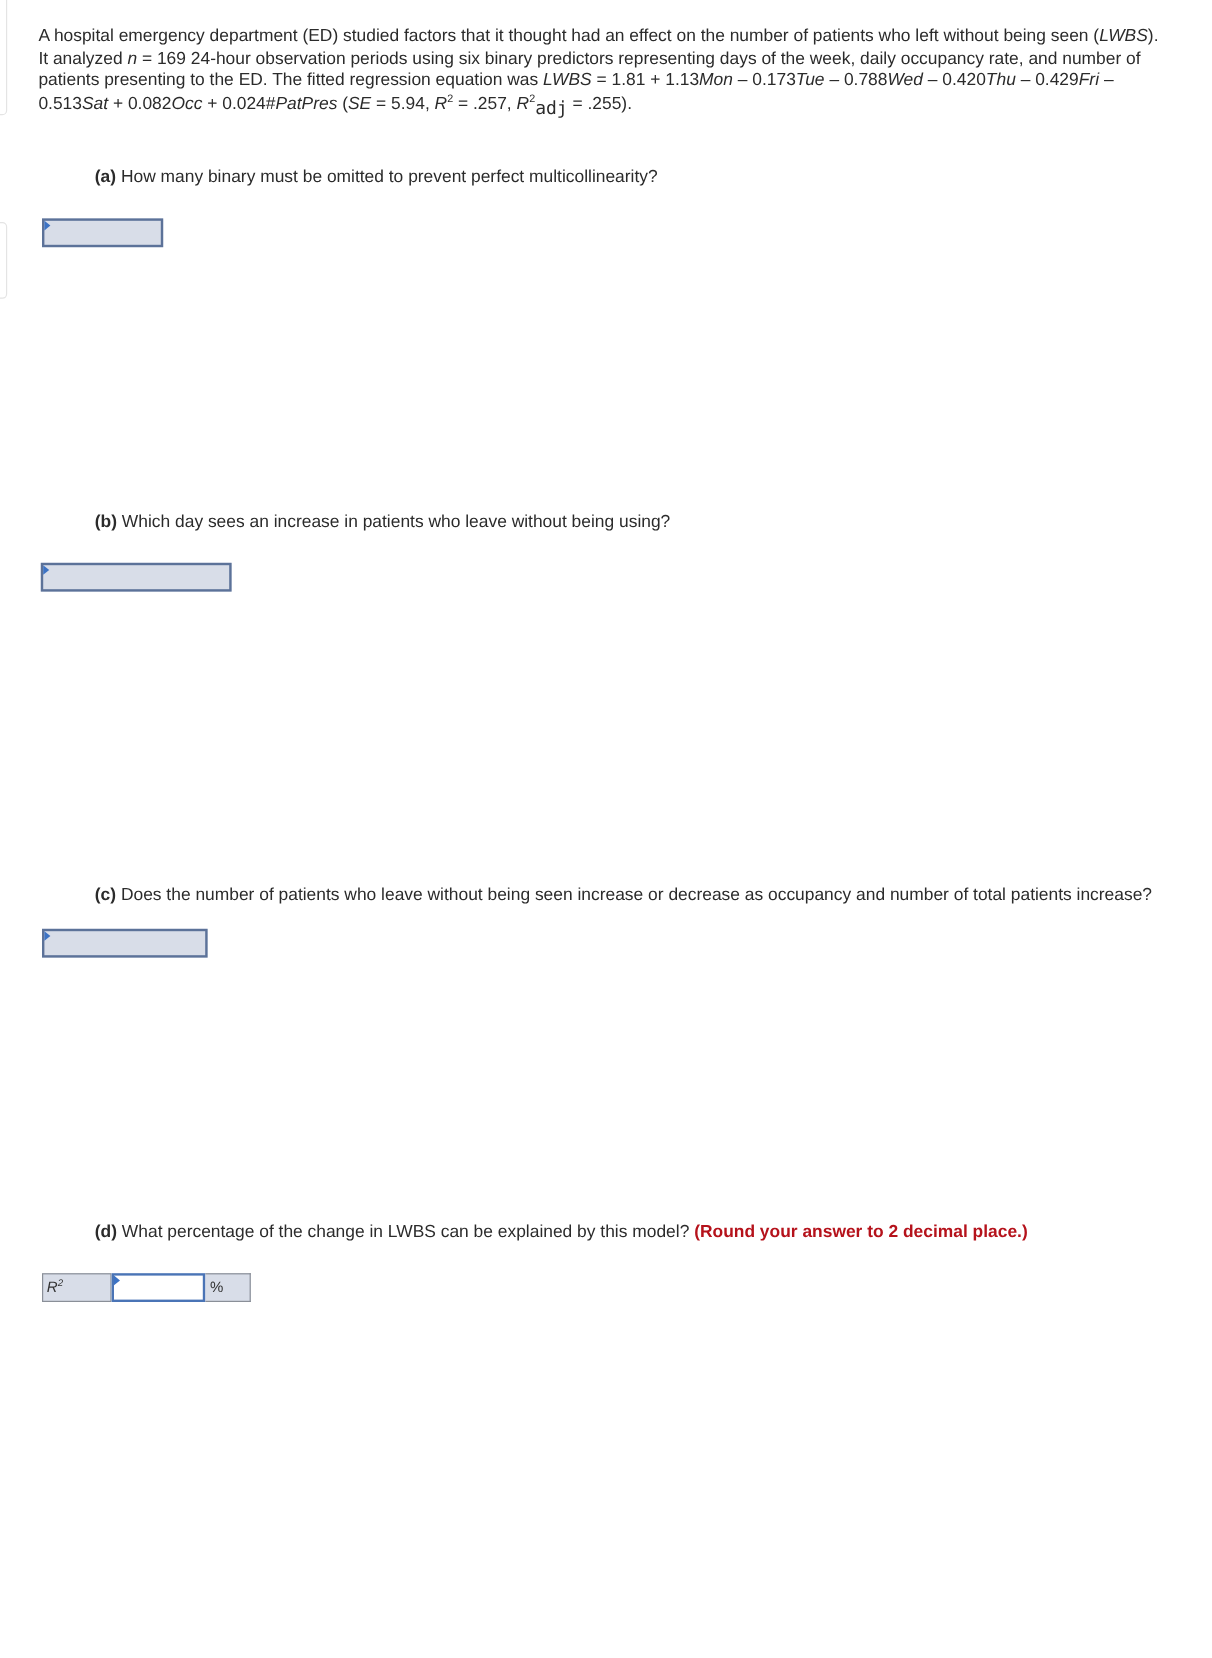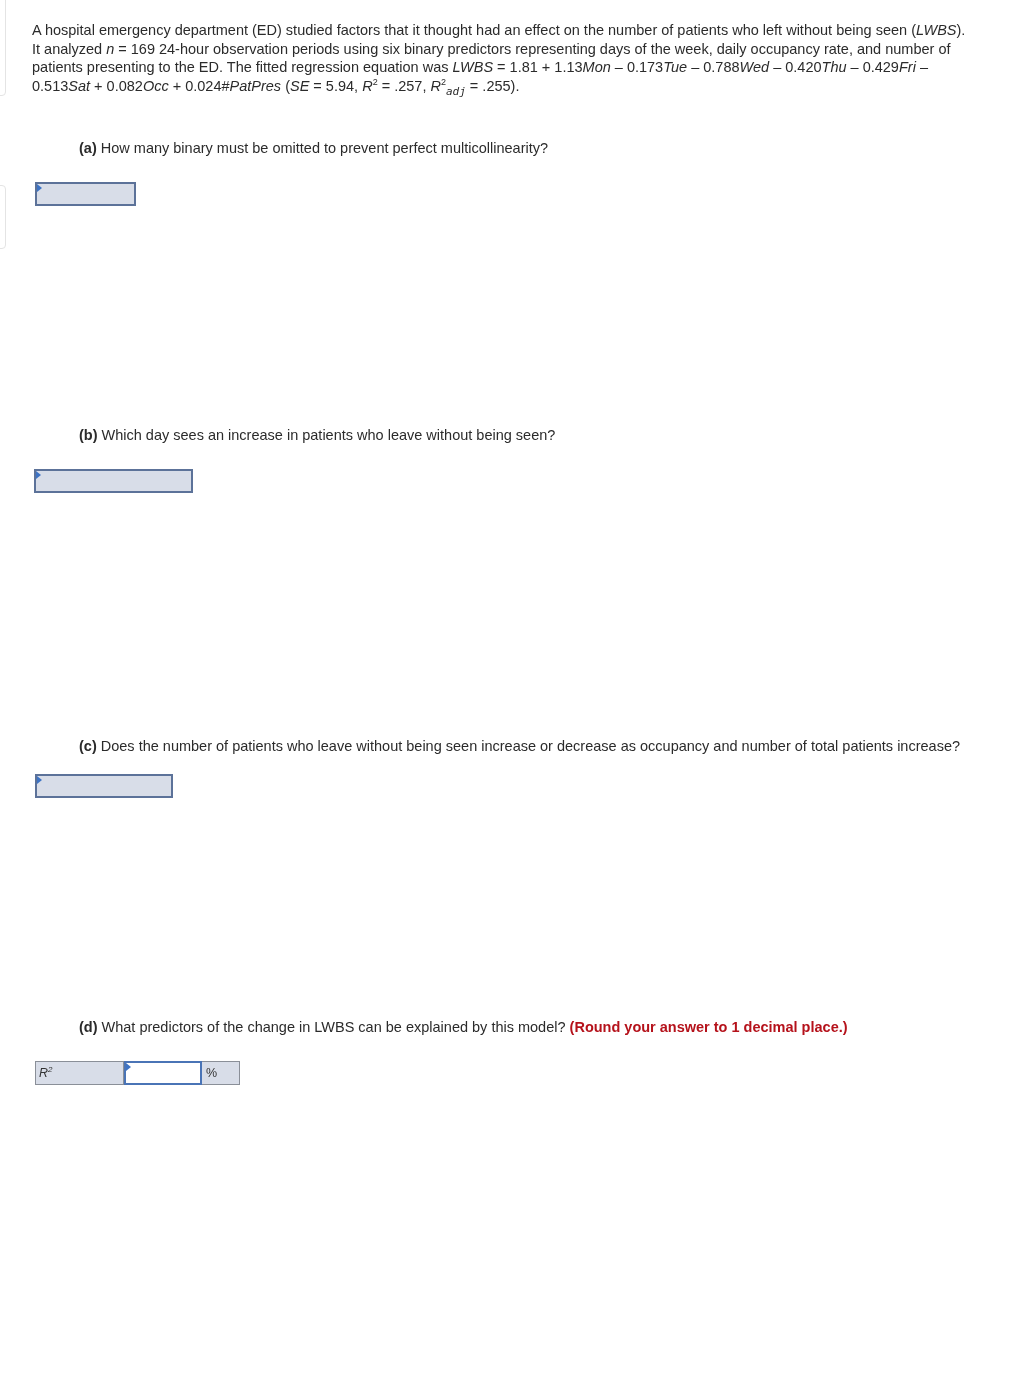--- a/index.html
+++ b/index.html
@@ -14,21 +14,21 @@
     }
     .edge.e1 { top: -4px; height: 98px; }
     .edge.e2 { top: 185px; height: 62px; }
 
     .intro {
       position: absolute; left: 32px; top: 21px; width: 935px;
       line-height: 18.6px; font-size: 14.5px;
     }
     .intro i { font-style: italic; margin-top: 24px; }
     .intro sup { font-size: 9px; vertical-align: 6px; line-height: 0; }
-    .intro .sub { font-family: "DejaVu Sans Mono", monospace; font-size: 11px; position: relative; top: 4px; font-style: italic; }
+    .intro .sub { font-family: "DejaVu Sans Mono", monospace; font-size: 15px; position: relative; top: 4px; }
 
     .q { position: absolute; left: 32px; font-size: 14.5px; line-height: 18px; margin-left: 47px; }
     .q b { font-weight: bold; }
     .q .red { color: #b5121b; font-weight: bold; }
     .qa { top: 139px; }
     .qb { top: 426px; }
     .qc { top: 737px; width: 920px; }
     .qd { top: 1018px; }
 
     .ansbox {
@@ -46,21 +46,21 @@
 
     .r2table {
       position: absolute; left: 35px; top: 1061px; height: 24px;
       display: flex; box-sizing: border-box;
     }
     .r2table .cell {
       box-sizing: border-box; height: 24px; border: 1px solid #8a8f98;
       background: #d8dde8; font-size: 12.5px; line-height: 22px; padding-left: 3px;
       color: #333;
     }
-    .r2table .label { width: 89px; font-style: italic; }
+    .r2table .label { width: 58px; font-style: italic; }
     .r2table .label sup { font-size: 8px; vertical-align: 5px; line-height: 0; }
     .r2table .input {
       width: 78px; background: #ffffff; border: 2px solid #4a74b6; position: relative;
     }
     .r2table .input .flag {
       position: absolute; left: 0; top: 0; width: 0; height: 0;
       border-top: 4px solid transparent; border-bottom: 4px solid transparent;
       border-left: 5px solid #3d73c4;
     }
     .r2table .unit { width: 38px; border-left: none; padding-left: 4px; }
@@ -72,33 +72,33 @@
 <div class="edge e2"></div>
 
 <div class="intro"><span>A hospital emergency department (ED) studied factors that it thought had an effect on the number of patients who left without being seen (</span><i>LWBS</i><span>). It analyzed </span><i>n</i><span> = 169 24-hour observation periods using six binary predictors representing days of the week, daily occupancy rate, and number of patients presenting to the ED. The fitted regression equation was </span><i>LWBS</i><span> = 1.81 + 1.13</span><i>Mon</i><span> – 0.173</span><i>Tue</i><span> – 0.788</span><i>Wed</i><span> – 0.420</span><i>Thu</i><span> – 0.429</span><i>Fri</i><span> – 0.513</span><i>Sat</i><span> + 0.082</span><i>Occ</i><span> + 0.024#</span><i>PatPres</i><span> (</span><i>SE</i><span> = 5.94, </span><i>R</i><sup>2</sup><span> = .257, </span><i>R</i><sup>2</sup><span class="sub">adj</span><span> = .255).</span></div>
 
 <div class="q qa"><b>(a)</b><span> How many binary must be omitted to prevent perfect multicollinearity?</span></div>
 <div class="ansbox box-a">
   <span class="flag"></span>
   <span></span>
 </div>
 
-<div class="q qb"><b>(b)</b><span> Which day sees an increase in patients who leave without being seen?</span></div>
+<div class="q qb"><b>(b)</b><span> Which day sees an increase in patients who leave without being using?</span></div>
 <div class="ansbox box-b">
   <span class="flag"></span>
   <span></span>
 </div>
 
 <div class="q qc"><b>(c)</b><span> Does the number of patients who leave without being seen increase or decrease as occupancy and number of total patients increase?</span></div>
 <div class="ansbox box-c">
   <span class="flag"></span>
   <span></span>
 </div>
 
-<div class="q qd"><b>(d)</b><span> What predictors of the change in LWBS can be explained by this model? </span><span class="red">(Round your answer to 1 decimal place.)</span></div>
+<div class="q qd"><b>(d)</b><span> What percentage of the change in LWBS can be explained by this model? </span><span class="red">(Round your answer to 2 decimal place.)</span></div>
 <div class="r2table">
   <div class="cell label"><span>R</span><sup>2</sup></div>
   <div class="cell input">
     <span class="flag"></span>
     <span></span>
   </div>
   <div class="cell unit">%</div>
 </div>
 
 </body></html>

